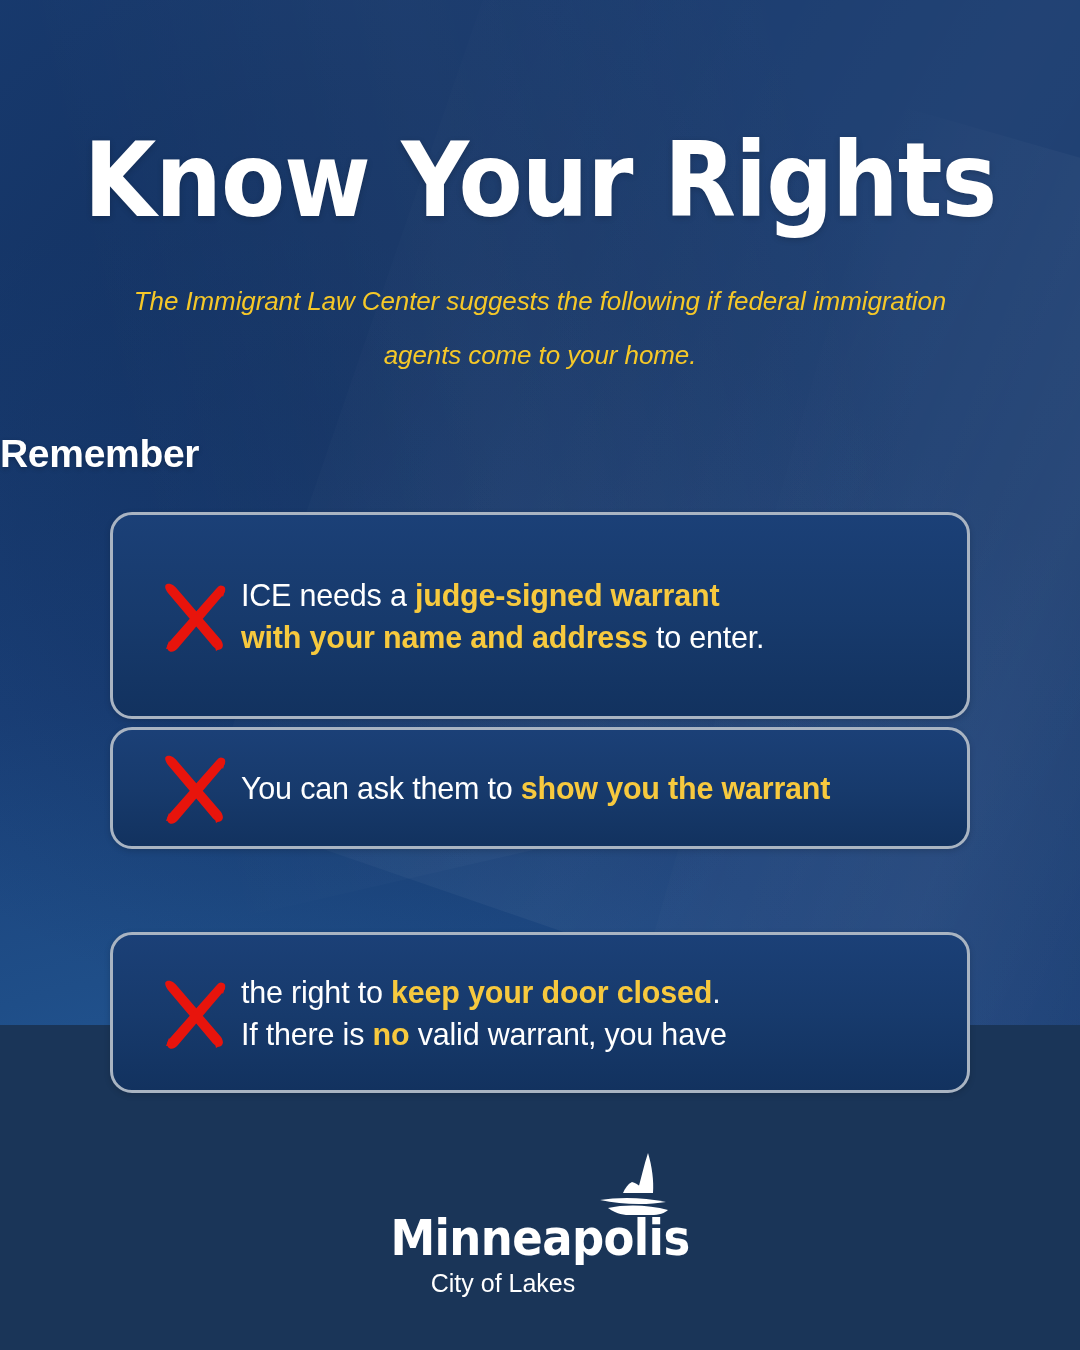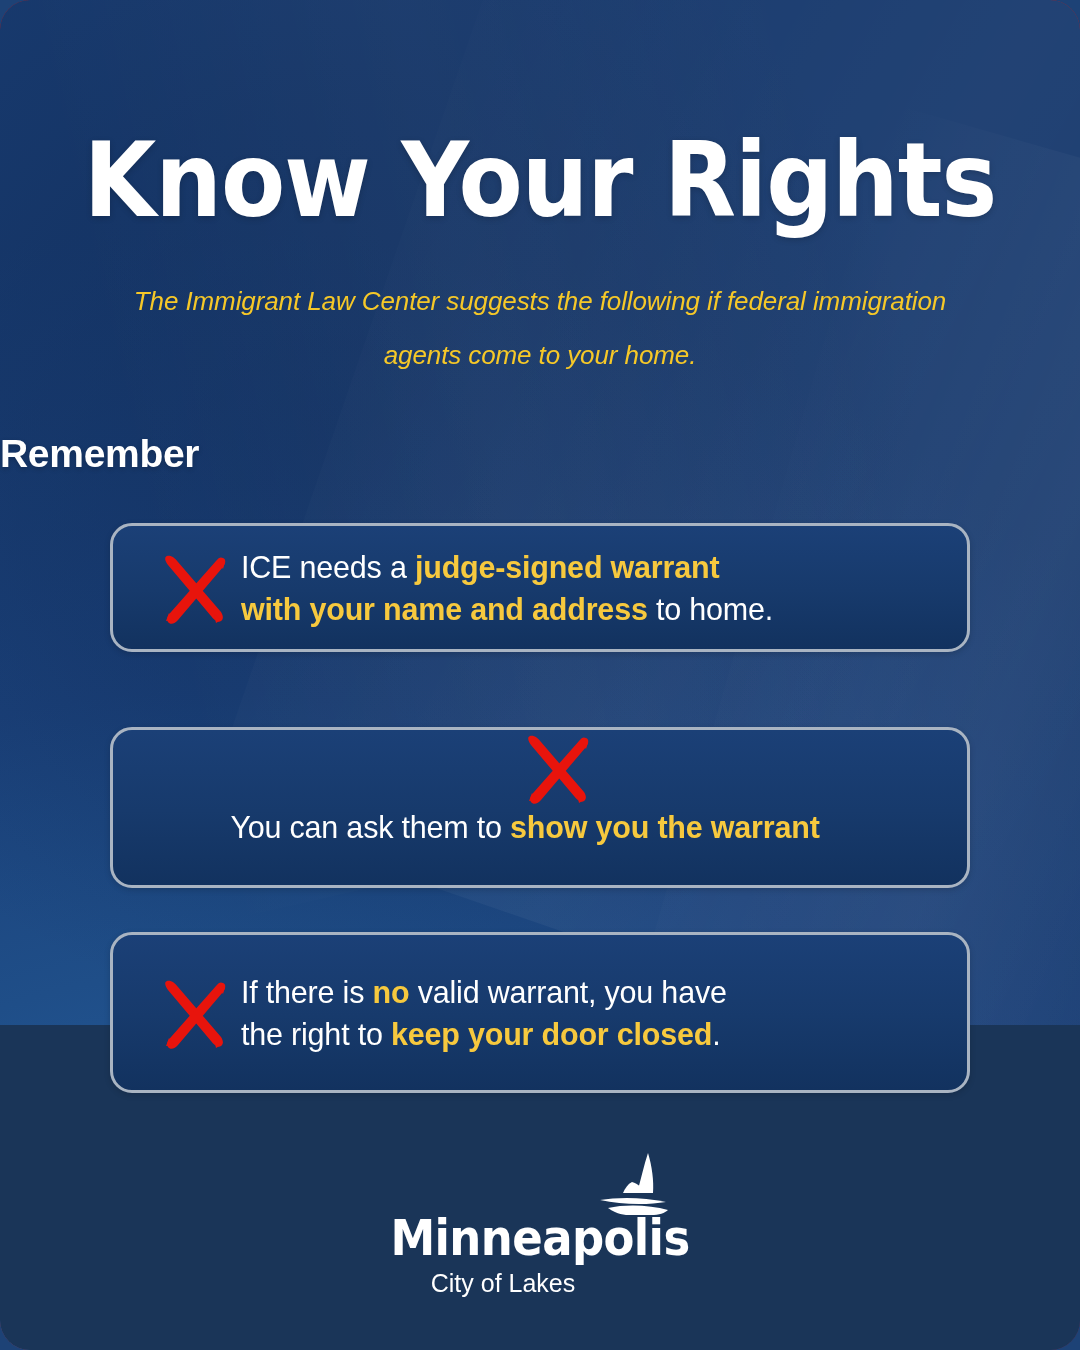--- a/index.html
+++ b/index.html
@@ -14,21 +14,20 @@
     font-family: "Liberation Sans", sans-serif;
     background: #1d4276;
   }
 
   .poster {
     position: relative;
     width: 1080px;
     height: 1350px;
     overflow: hidden;
     background: #b91c1c;
-    border-radius: 30px;
   }
 
   
   .bg-base {
     position: absolute;
     inset: 0;
     background:
       radial-gradient(120% 95% at 18% 112%, #2a66a8 0%, #245b9c 22%, #1f4e88 42%, #1b417a 64%, #183a6e 100%);
   }
   .bg-ray-a {
@@ -129,22 +128,22 @@
     left: 110px;
     width: 860px;
     box-sizing: border-box;
     border: 3px solid #a9b4c2;
     border-radius: 22px;
     background: linear-gradient(180deg, #1b4077 0%, #173a6c 52%, #12325f 100%);
     box-shadow: 0 2px 6px rgba(0,0,0,0.16);
     display: flex;
     align-items: center;
   }
-  #card-1 { top: 523px; height: 129px; }
-  #card-2 { top: 727px; height: 161px; flex-direction: column; }
+  #card-1 { top: 512px; height: 207px; }
+  #card-2 { top: 727px; height: 122px; }
   #card-3 { top: 932px; height: 161px; }
 
   .card-mark {
     flex: 0 0 auto;
     width: 128px;
     display: flex;
     align-items: center;
     justify-content: center;
     padding-left: 36px;
     box-sizing: border-box;
@@ -236,21 +235,21 @@
             <path d="M12 63 L9 71 L17 70 Z"></path>
             <path d="M57 64 L64 70 L59 73 Z"></path>
           </g>
         </svg>
       </div>
       <div class="card-text">
         <span class="card-line">
           <span>ICE needs a </span><span class="hl">judge-signed warrant</span>
         </span>
         <span class="card-line">
-          <span class="hl">with your name and address</span><span> to home.</span>
+          <span class="hl">with your name and address</span><span> to enter.</span>
         </span>
       </div>
     </div>
 
     <div class="card" id="card-2">
       <div class="card-mark">
         <svg width="76" height="76" viewBox="0 0 76 76" aria-hidden="true">
           <g fill="#e8140c">
             <path d="M10 6 C14 5 18 8 21 12 L64 62 C66 65 67 69 64 71 C61 73 57 70 54 66 L11 15 C8 11 7 7 10 6 Z"></path>
             <path d="M66 8 C69 9 69 13 66 17 L21 70 C18 74 13 75 11 72 C9 69 11 65 14 62 L59 11 C62 7 64 7 66 8 Z"></path>
@@ -274,24 +273,24 @@
             <path d="M10 6 C14 5 18 8 21 12 L64 62 C66 65 67 69 64 71 C61 73 57 70 54 66 L11 15 C8 11 7 7 10 6 Z"></path>
             <path d="M66 8 C69 9 69 13 66 17 L21 70 C18 74 13 75 11 72 C9 69 11 65 14 62 L59 11 C62 7 64 7 66 8 Z"></path>
             <path d="M60 10 L68 12 L66 19 Z"></path>
             <path d="M12 63 L9 71 L17 70 Z"></path>
             <path d="M57 64 L64 70 L59 73 Z"></path>
           </g>
         </svg>
       </div>
       <div class="card-text">
         <span class="card-line">
+          <span>the right to </span><span class="hl">keep your door closed</span><span>.</span>
+        </span>
+        <span class="card-line">
           <span>If there is </span><span class="hl">no</span><span> valid warrant, you have</span>
-        </span>
-        <span class="card-line">
-          <span>the right to </span><span class="hl">keep your door closed</span><span>.</span>
         </span>
       </div>
     </div>
 
     <div class="logo">
       <div class="logo-mark-row">
         <div class="logo-boat">
           <svg width="74" height="66" viewBox="0 0 74 66" aria-hidden="true">
             <g fill="#ffffff">
               <path d="M52 1 C56 14 58 29 57 41 L41 41 C45 27 48 13 52 1 Z"></path>

